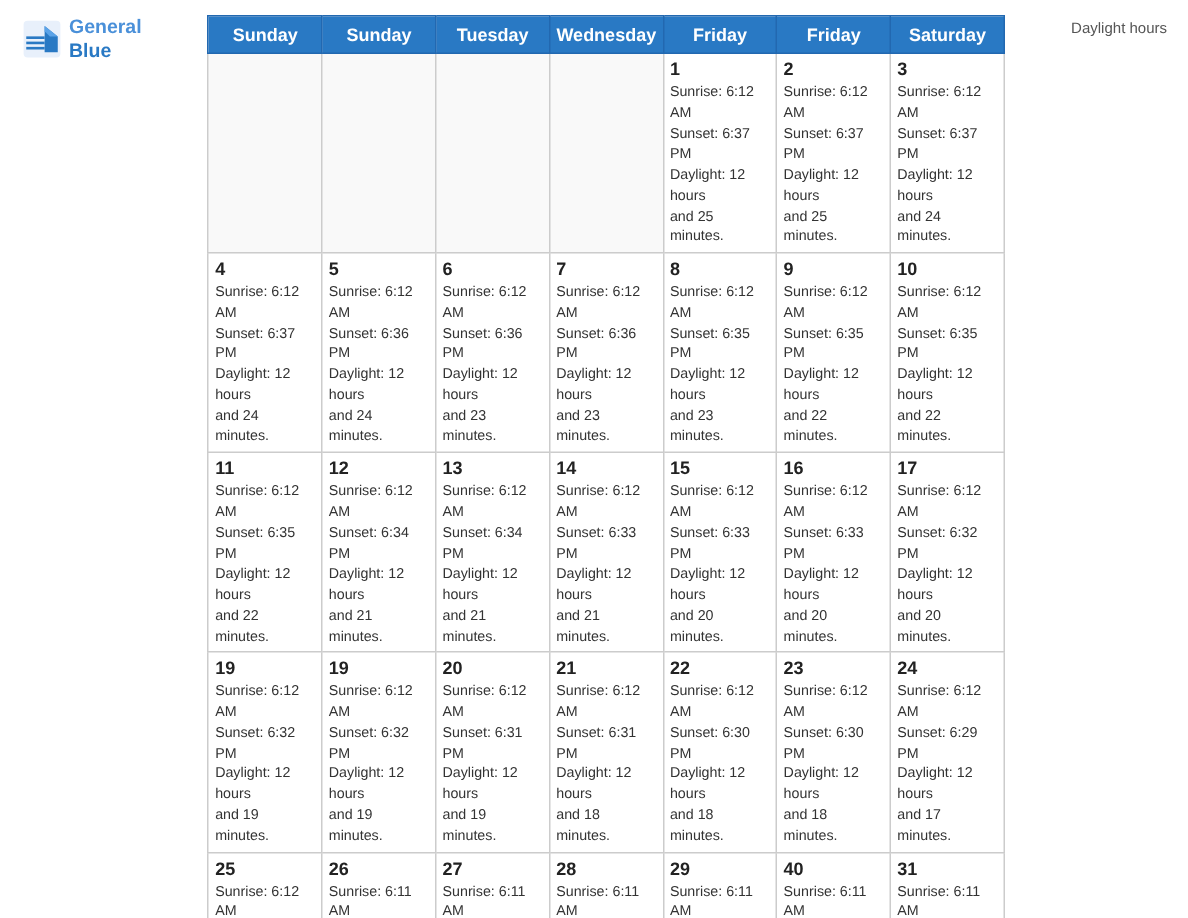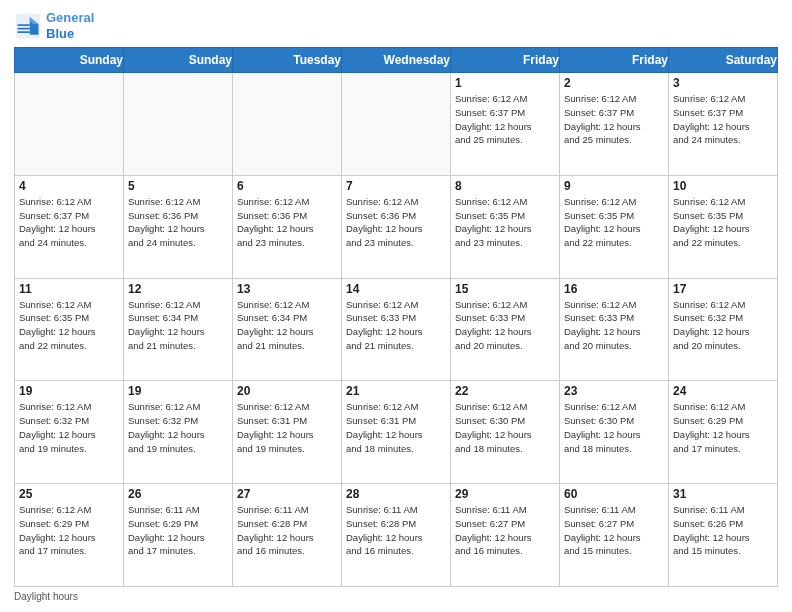--- a/index.html
+++ b/index.html
@@ -8,21 +8,22 @@
       background: #fff;
       width: 792px;
       height: 612px;
       overflow: hidden;
     }
     .page {
       width: 792px;
       height: 612px;
       padding: 10px 14px;
       display: flex;
-      flex-direction: column;
+      flex-direction: row;
+      gap: 44px;
     }
     .header {
       display: flex;
       justify-content: space-between;
       align-items: flex-start;
       margin-bottom: 6px;
     }
     .logo {
       display: flex;
       align-items: center;
@@ -61,21 +62,21 @@
       border-collapse: collapse;
       width: 100%;
       table-layout: fixed;
     }
     .calendar th {
       background: #2979c4;
       color: #fff;
       font-size: 12px;
       font-weight: bold;
       padding: 5px 0;
-      text-align: right;
+      text-align: center;
       border: 1px solid #2268b0;
     }
     .calendar td {
       border: 1px solid #ccc;
       vertical-align: top;
       padding: 3px 4px;
       font-size: 9.5px;
       color: #333;
       height: 82px;
     }
@@ -346,21 +347,21 @@
 and 16 minutes.</div>
           </td>
           <td>
             <span class="day-num">29</span>
             <div class="day-info" style="white-space: pre-line;">Sunrise: 6:11 AM
 Sunset: 6:27 PM
 Daylight: 12 hours
 and 16 minutes.</div>
           </td>
           <td>
-            <span class="day-num">60</span>
+            <span class="day-num">40</span>
             <div class="day-info" style="white-space: pre-line;">Sunrise: 6:11 AM
 Sunset: 6:27 PM
 Daylight: 12 hours
 and 15 minutes.</div>
           </td>
           <td>
             <span class="day-num">31</span>
             <div class="day-info" style="white-space: pre-line;">Sunrise: 6:11 AM
 Sunset: 6:26 PM
 Daylight: 12 hours

